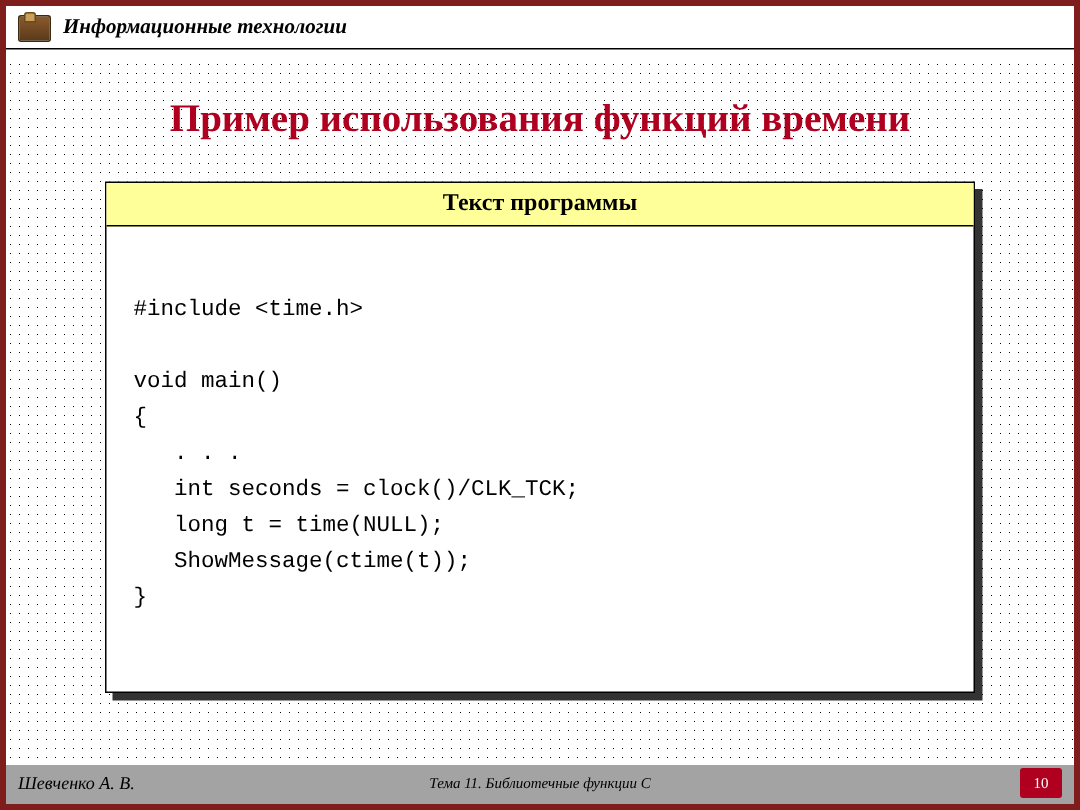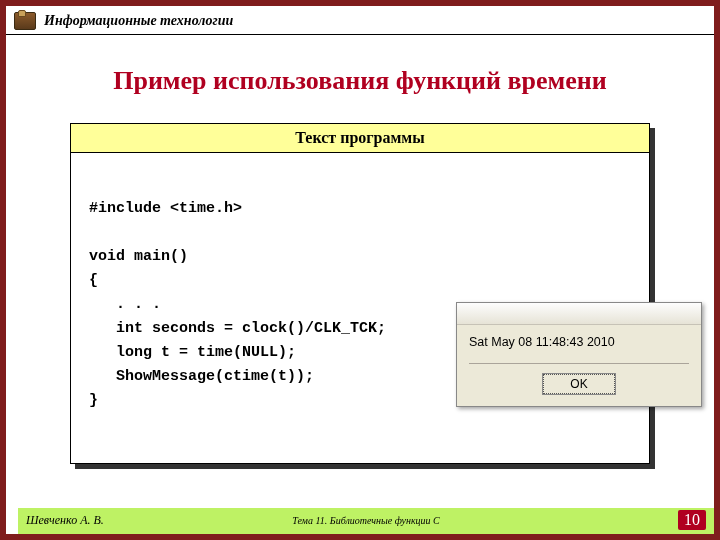--- a/index.html
+++ b/index.html
@@ -7,21 +7,21 @@
     width: 720px;
     height: 540px;
     background: #fff;
     font-family: "Times New Roman", serif;
     position: relative;
     overflow: hidden;
   }
   .slide {
     width: 720px;
     height: 540px;
-    border: 6px solid #7f1d1d;
+    border: 4px solid #7f1d1d;
     position: relative;
   }
   .topbar {
     display: flex;
     align-items: center;
     padding: 6px 8px 4px;
     border-bottom: 1px solid #000;
     gap: 8px;
   }
   .book-icon {
@@ -85,21 +85,21 @@
     background: #ffff99;
     border-bottom: 1px solid #000;
     text-align: center;
     font-weight: bold;
     font-size: 16px;
     padding: 5px 0;
   }
   .code-body {
     padding: 20px 18px 2px;
     font-family: "Courier New", monospace;
-    font-weight: bold;
+    font-weight: normal;
     font-size: 15px;
     line-height: 1.6;
     white-space: pre;
     min-height: 310px;
   }
   .dialog {
     position: absolute;
     top: 296px;
     left: 450px;
     width: 246px;
@@ -133,45 +133,45 @@
     padding: 2px 26px;
     font-size: 12px;
     background: #ece9d8;
     border: 1px dotted #555;
     outline: 1px solid #888;
     outline-offset: 0;
     font-family: Tahoma, sans-serif;
   }
   .footer {
     position: absolute;
-    bottom: 0; left: 12px; right: 0;
+    bottom: 0; left: 0; right: 0;
     height: 26px;
     display: flex;
     align-items: center;
     justify-content: space-between;
     padding: 0 8px 2px;
-    background: #bef264;
+    background: #a3a3a3;
   }
   .footer-left {
     font-style: italic;
     font-size: 12px;
   }
   .footer-center {
     position: absolute;
     left: 50%;
     transform: translateX(-50%);
     font-style: italic;
     font-size: 10px;
   }
   .page-badge {
     width: 28px;
     height: 20px;
     background: #b00020;
     color: #fff;
-    font-size: 16px;
+    font-size: 10px;
     display: flex;
     align-items: center;
     justify-content: center;
     border-radius: 2px;
   }
 </style>
 </head>
 <body>
 
 <div class="slide">
@@ -195,28 +195,20 @@
 void main()
 {
    . . .
    int seconds = clock()/CLK_TCK;
    long t = time(NULL);
    ShowMessage(ctime(t));
 }</div>
     </div>
   </div>
 
-  <div class="dialog">
-    <div class="dialog-titlebar"></div>
-    <div class="dlg-content">Sat May 08 11:48:43 2010</div>
-    <hr class="dlg-sep">
-    <div class="dlg-button-row">
-      <button class="dlg-ok">OK</button>
-    </div>
-  </div>
 
   <div class="footer">
     <span class="footer-left">Шевченко А. В.</span>
     <span class="footer-center">Тема 11. Библиотечные функции С</span>
     <span class="page-badge">10</span>
   </div>
 
 </div>
 
 </body></html>

